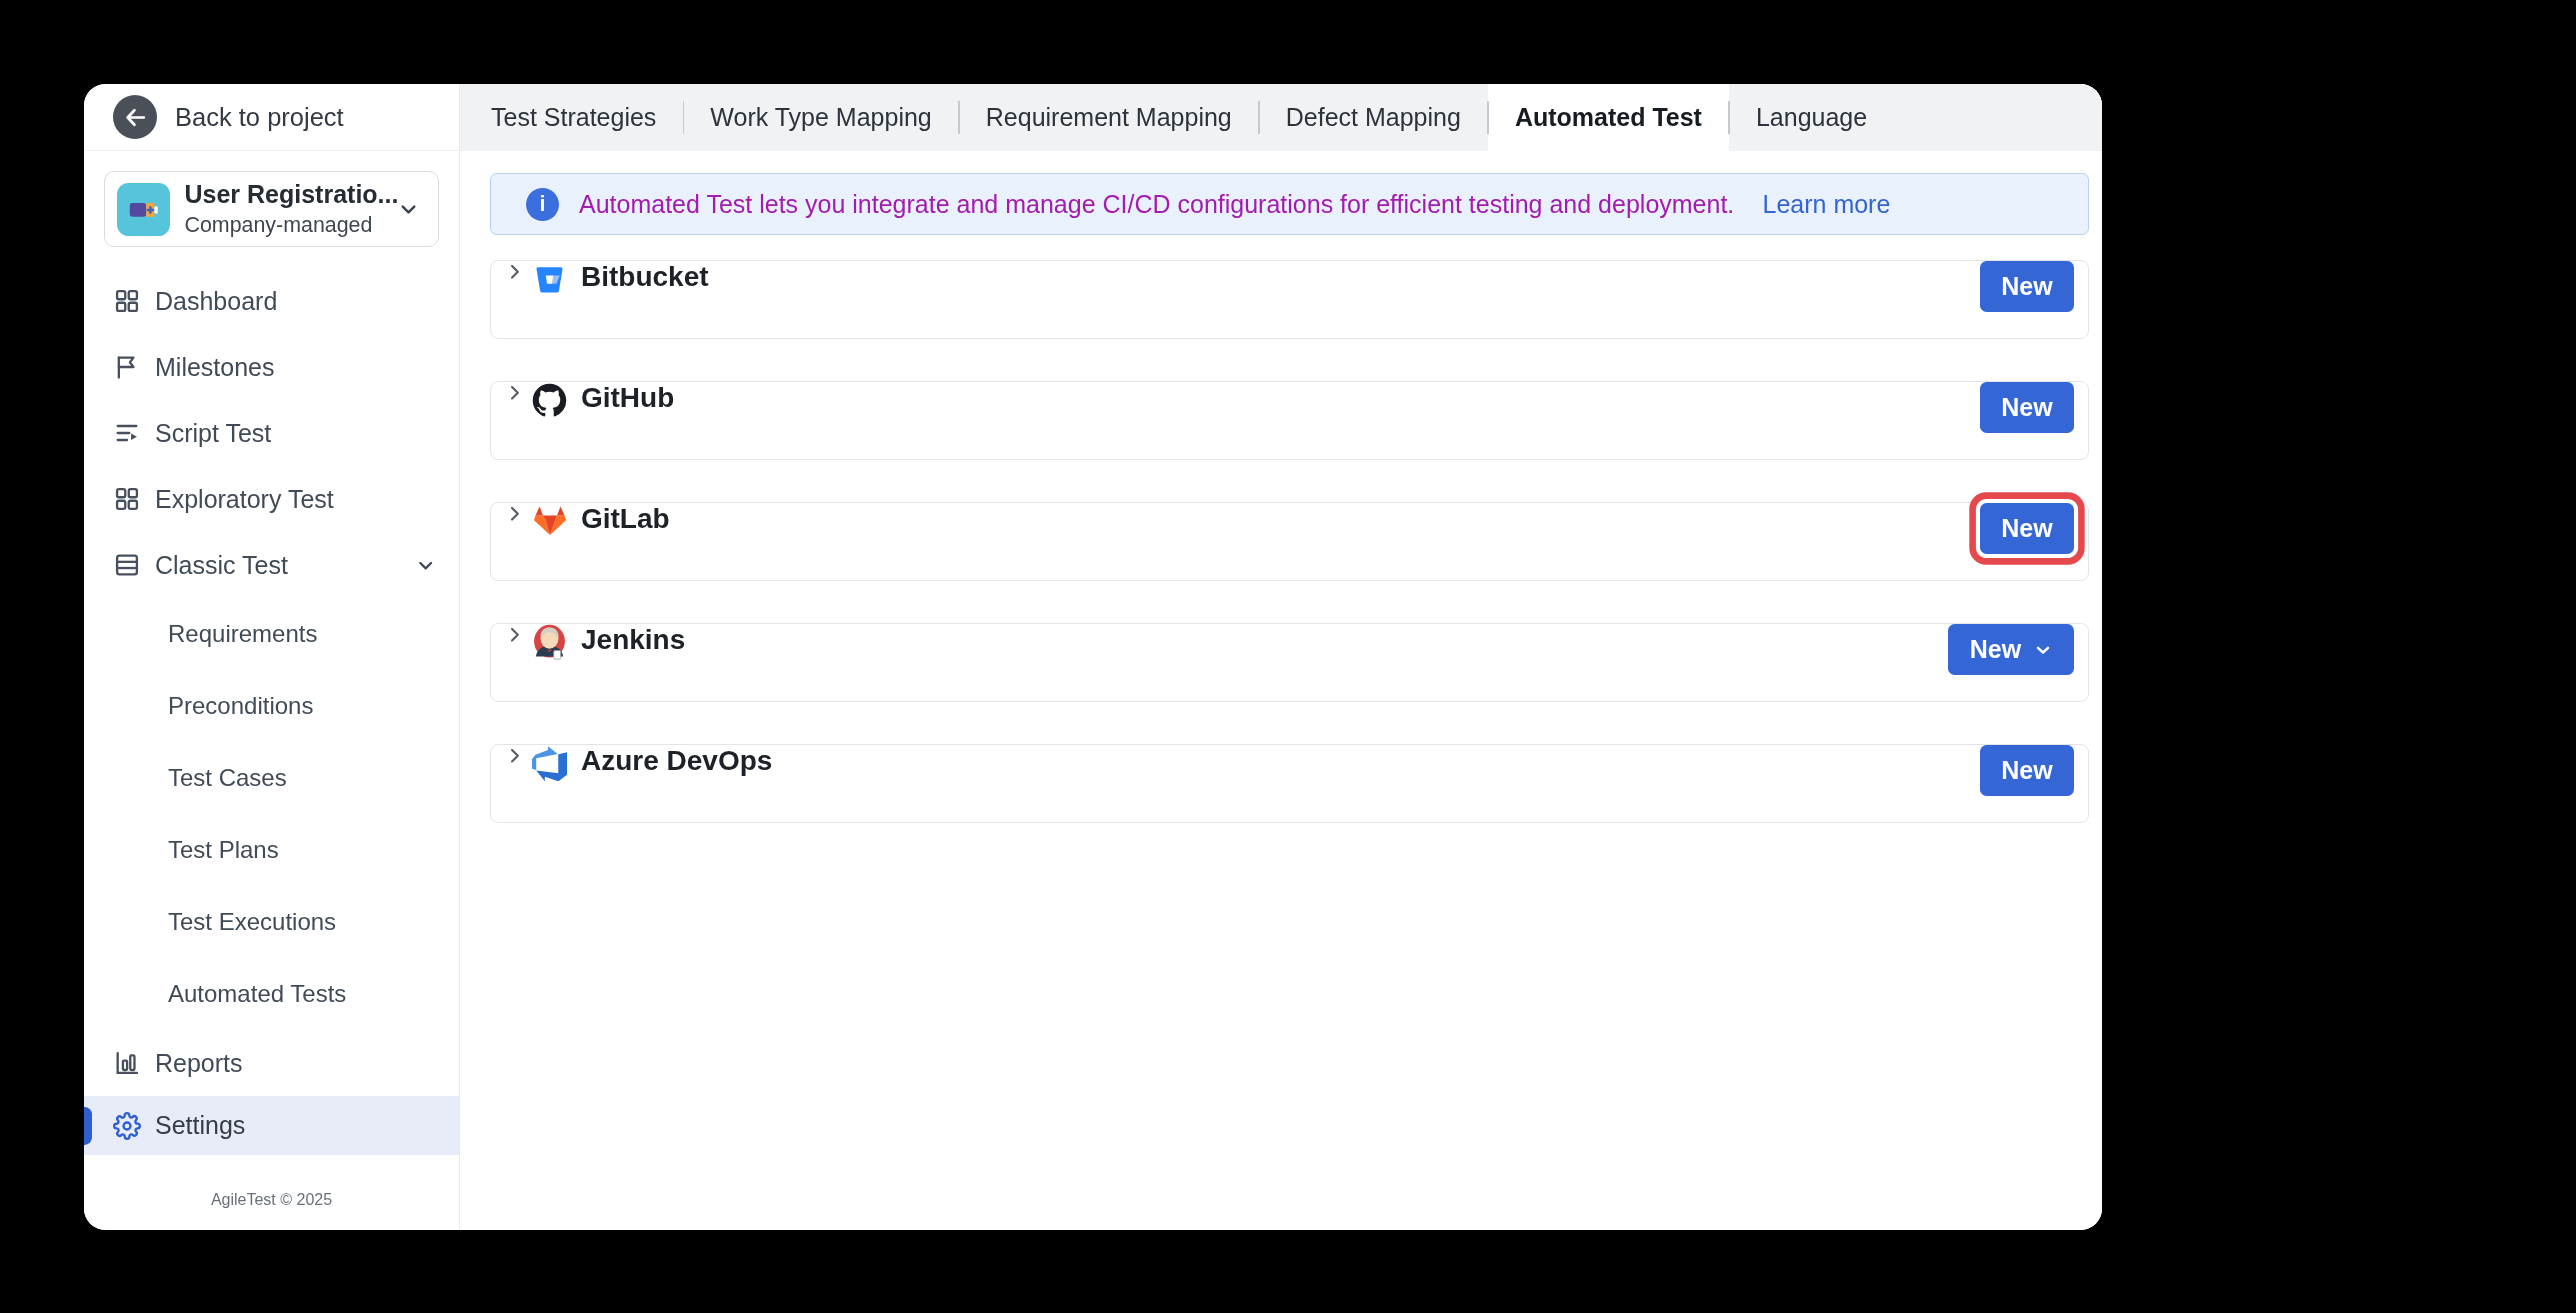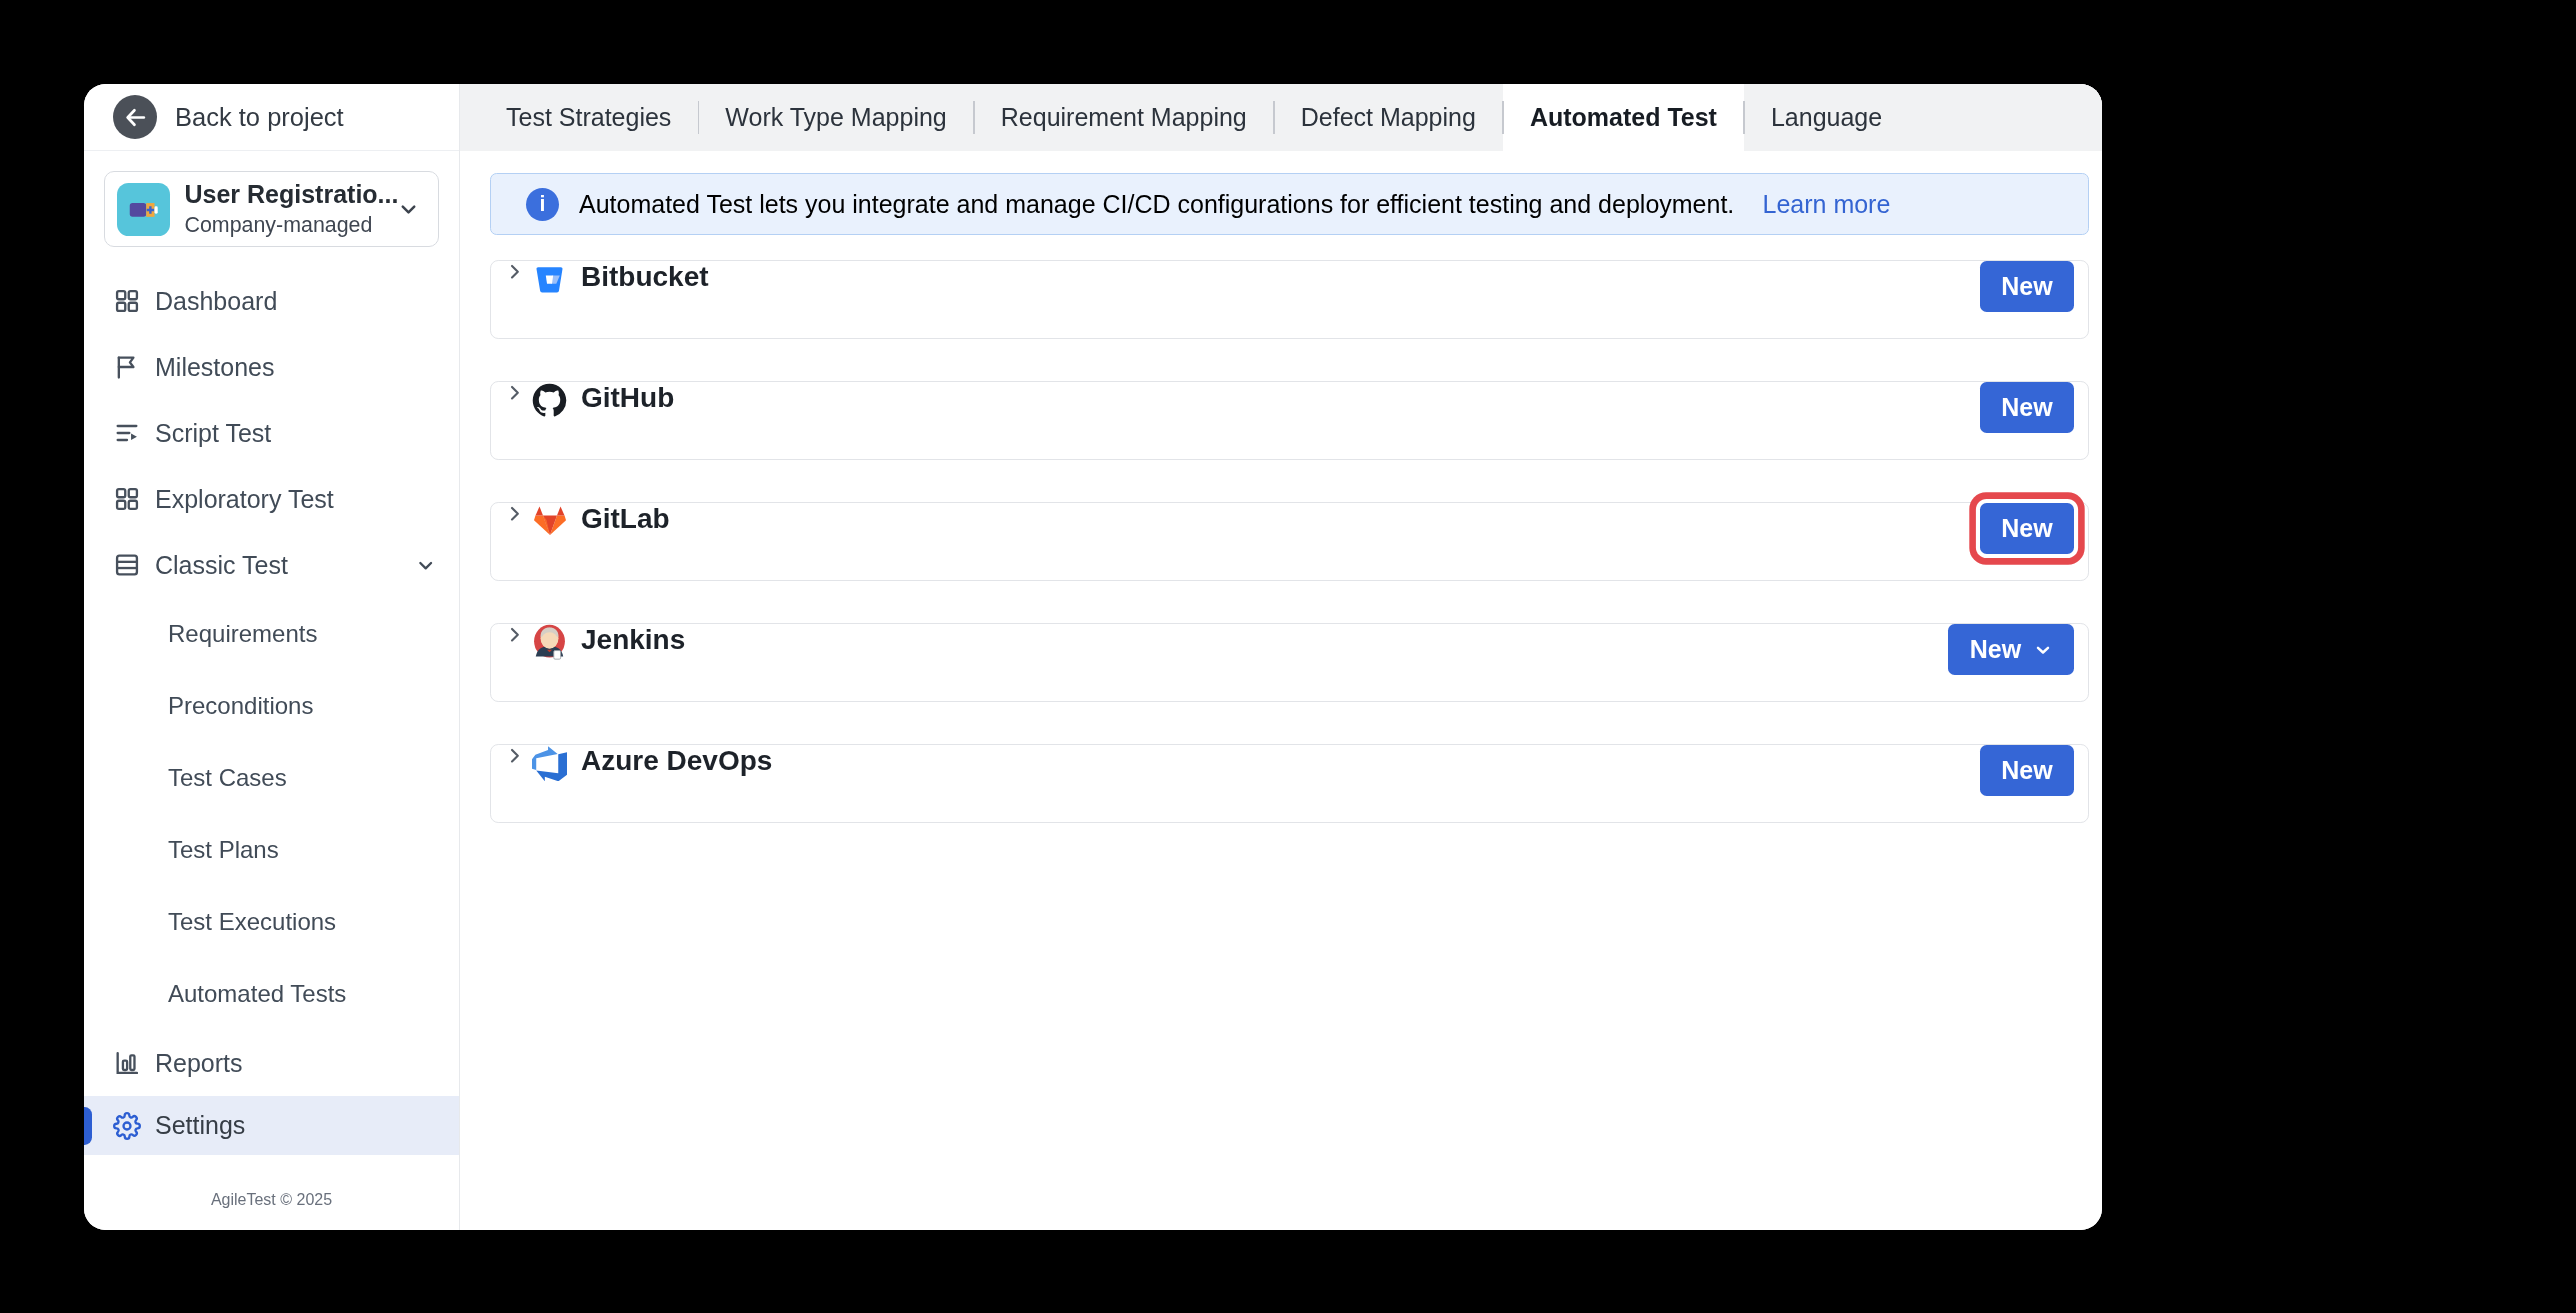--- a/index.html
+++ b/index.html
@@ -35,34 +35,34 @@
 
   .settings-item { height:59px; background:#e7ecf8; position:relative; display:flex; align-items:center;
                    padding-left:29px; gap:14px; cursor:pointer; }
   .settings-item .lbl { font-size:25px; font-weight:500; color:#363d46; }
   .active-pill { position:absolute; left:-6.6px; top:10.7px; width:15px; height:38px; border-radius:7.4px; background:#2d5ed2; }
 
   .side-footer { margin-top:auto; margin-bottom:21.4px; text-align:center; font-size:16px; color:#69707c; }
 
   
   .main { flex:1; display:flex; flex-direction:column; background:#fff; }
-  .tabbar { height:67px; min-height:67px; background:#f1f2f3; display:flex; padding-left:19px; }
+  .tabbar { height:67px; min-height:67px; background:#f1f2f3; display:flex; padding-left:4px; }
   .tab { position:relative; display:flex; align-items:center; padding:0 27px; font-size:25px;
          font-weight:500; color:#2c333c; cursor:pointer; white-space:nowrap; }
   .tab:not(:first-child)::before { content:''; position:absolute; left:-0.8px; top:17.3px; bottom:17.3px;
          width:1.6px; background:#c6c9cf; }
   .tab.active { background:#fff; font-weight:700; color:#171c23; }
 
   .content { flex:1; padding:22px 13px 0 30px; display:flex; flex-direction:column; }
 
   .banner { height:62px; min-height:62px; border:1.6px solid #b4d0f4; background:#e9f1fd; border-radius:6.6px;
             display:flex; align-items:center; padding:0 25px 0 35px; gap:20px; }
   .info-circle { width:33px; height:33px; border-radius:50%; background:#3b6fdd; color:#fff; display:flex;
                  align-items:center; justify-content:center; font-size:21.4px; font-weight:700; flex:none; }
-  .banner-text { font-size:25px; color:#000000;text-align:right; }
+  .banner-text { font-size:25px; color:#a21caf;text-align:right; }
   .banner-link { font-size:25px; color:#3464d2; margin-left:8.2px; cursor:pointer; text-decoration:none; }
 
   .cards { margin-top:25px; display:flex; flex-direction:column; gap:42px; }
   .card { height:79px; min-height:79px; border:1.6px solid #e2e4e8; border-radius:8.2px; background:#fff;
           display:flex; align-items:flex-start; padding:0 14px 0 13px; }
   .card .chev { width:21.4px; height:21.4px; flex:none; cursor:pointer; margin-right:6.6px; }
   .card .logo { width:36px; height:36px; flex:none; margin-right:13px; display:flex; align-items:center; justify-content:center; }
   .card .title { font-size:28px; font-weight:700; color:#1d2229; }
   .card .spacer { flex:1; }
   .new-btn { height:51px; min-width:84px; padding:0 21.4px; border:none; border-radius:6.6px; background:#3566d6;

